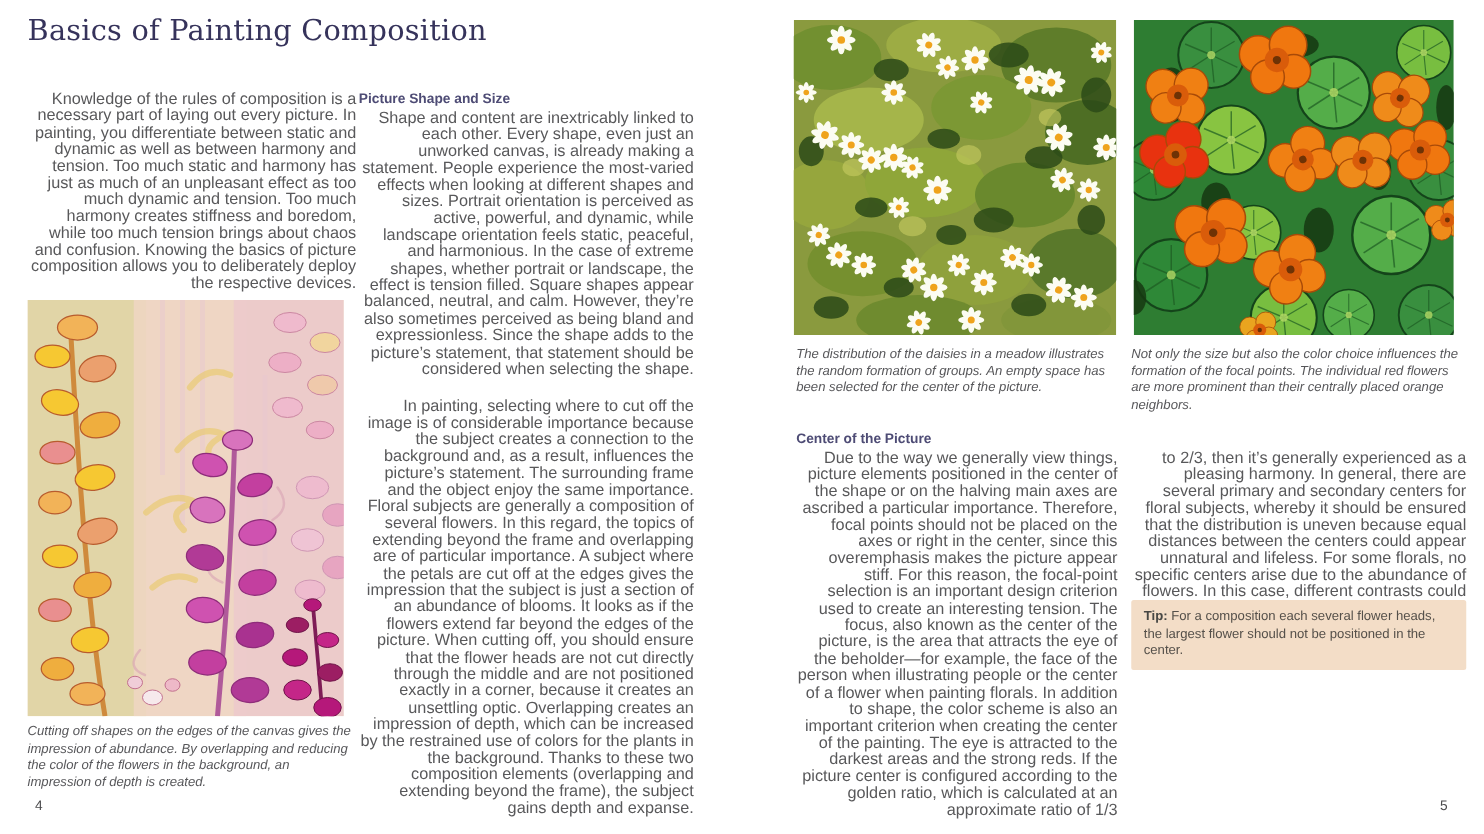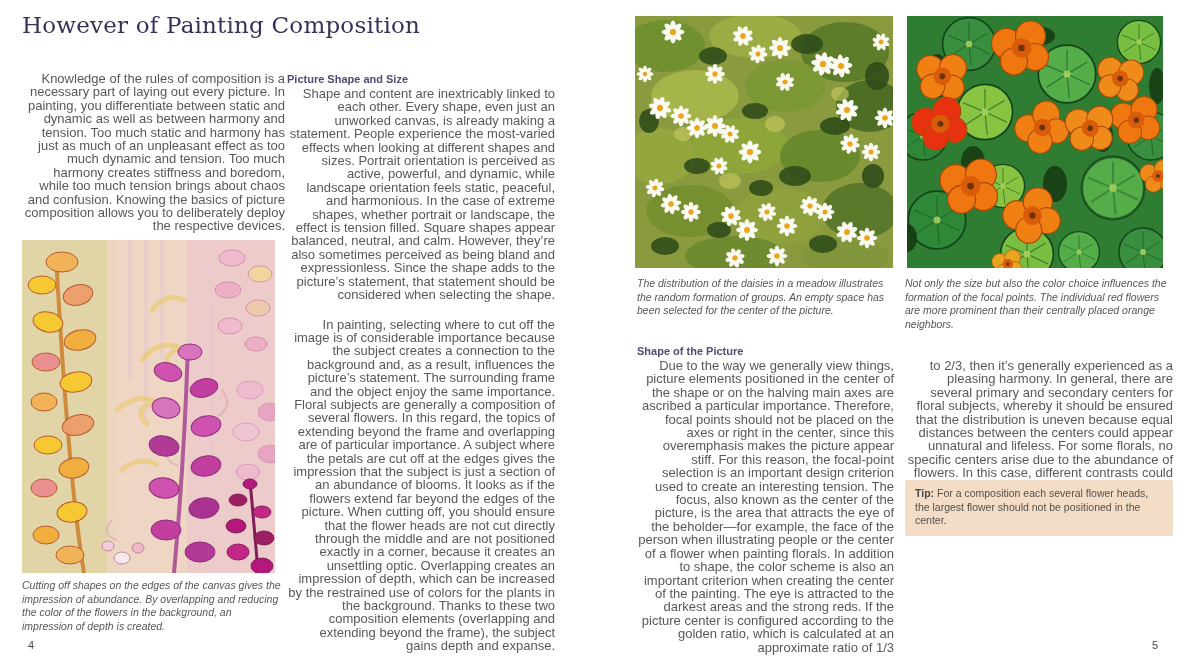--- a/index.html
+++ b/index.html
@@ -54,21 +54,21 @@
   .page-num{
     font-size:11px;
     color:#4a4a4c;
   }
 </style>
 </head>
 <body>
 
 <div class="spread">
 
-  <h1 class="abs page-title" style="left:22px;top:12px;">However of Painting Composition</h1>
+  <h1 class="abs page-title" style="left:22px;top:12px;">Basics of Painting Composition</h1>
 
   <div class="abs body-text" style="left:22px;top:72px;width:263px;">Knowledge of the rules of composition is a necessary part of laying out every picture. In painting, you differentiate between static and dynamic as well as between harmony and tension. Too much static and harmony has just as much of an unpleasant effect as too much dynamic and tension. Too much harmony creates stiffness and boredom, while too much tension brings about chaos and confusion. Knowing the basics of picture composition allows you to deliberately deploy the respective devices.</div>
 
   <div class="abs" style="left:287px;top:72px;width:268px;">
     <div class="section">
       <h2 class="section-heading">Picture Shape and Size</h2>
       <div class="body-text">Shape and content are inextricably linked to each other. Every shape, even just an unworked canvas, is already making a statement. People experience the most-varied effects when looking at different shapes and sizes. Portrait orientation is perceived as active, powerful, and dynamic, while landscape orientation feels static, peaceful, and harmonious. In the case of extreme shapes, whether portrait or landscape, the effect is tension filled. Square shapes appear balanced, neutral, and calm. However, they’re also sometimes perceived as being bland and expressionless. Since the shape adds to the picture’s statement, that statement should be considered when selecting the shape.</div>
     </div>
     <div class="section">
       <div class="body-text">In painting, selecting where to cut off the image is of considerable importance because the subject creates a connection to the background and, as a result, influences the picture’s statement. The surrounding frame and the object enjoy the same importance. Floral subjects are generally a composition of several flowers. In this regard, the topics of extending beyond the frame and overlapping are of particular importance. A subject where the petals are cut off at the edges gives the impression that the subject is just a section of an abundance of blooms. It looks as if the flowers extend far beyond the edges of the picture. When cutting off, you should ensure that the flower heads are not cut directly through the middle and are not positioned exactly in a corner, because it creates an unsettling optic. Overlapping creates an impression of depth, which can be increased by the restrained use of colors for the plants in the background. Thanks to these two composition elements (overlapping and extending beyond the frame), the subject gains depth and expanse.</div>
@@ -329,21 +329,21 @@
         <use href="#nast" style="color:#ef8b1a" transform="translate(250,160) scale(0.9)"></use>
         <use href="#nast" style="color:#e9a41f" transform="translate(100,248) scale(0.8)"></use>
       </g>
     </svg>
   </div>
 
   <div class="abs caption" style="left:905px;top:277px;width:262px;">Not only the size but also the color choice influences the formation of the focal points. The individual red flowers are more prominent than their centrally placed orange neighbors.</div>
 
   <div class="abs caption" style="left:637px;top:277px;width:260px;">The distribution of the daisies in a meadow illustrates the random formation of groups. An empty space has been selected for the center of the picture.</div>
 
-  <h2 class="abs section-heading" style="left:637px;top:344px;width:257px;">Shape of the Picture</h2>
+  <h2 class="abs section-heading" style="left:637px;top:344px;width:257px;">Center of the Picture</h2>
 
   <div class="abs body-text" style="left:637px;top:359px;width:257px;">Due to the way we generally view things, picture elements positioned in the center of the shape or on the halving main axes are ascribed a particular importance. Therefore, focal points should not be placed on the axes or right in the center, since this overemphasis makes the picture appear stiff. For this reason, the focal-point selection is an important design criterion used to create an interesting tension. The focus, also known as the center of the picture, is the area that attracts the eye of the beholder—for example, the face of the person when illustrating people or the center of a flower when painting florals. In addition to shape, the color scheme is also an important criterion when creating the center of the painting. The eye is attracted to the darkest areas and the strong reds. If the picture center is configured according to the golden ratio, which is calculated at an approximate ratio of 1/3</div>
 
   <div class="abs body-text" style="left:905px;top:359px;width:268px;">to 2/3, then it’s generally experienced as a pleasing harmony. In general, there are several primary and secondary centers for floral subjects, whereby it should be ensured that the distribution is uneven because equal distances between the centers could appear unnatural and lifeless. For some florals, no specific centers arise due to the abundance of flowers. In this case, different contrasts could be deployed to enliven the subject.</div>
 
   <div class="abs tip-box" style="left:905px;top:480px;width:268px;"><span class="tip-label">Tip:</span><span> For a composition each several flower heads, the largest flower should not be positioned in the center.</span></div>
 
   <div class="abs page-num" style="left:1152px;top:639px;">5</div>
 
 </div>

